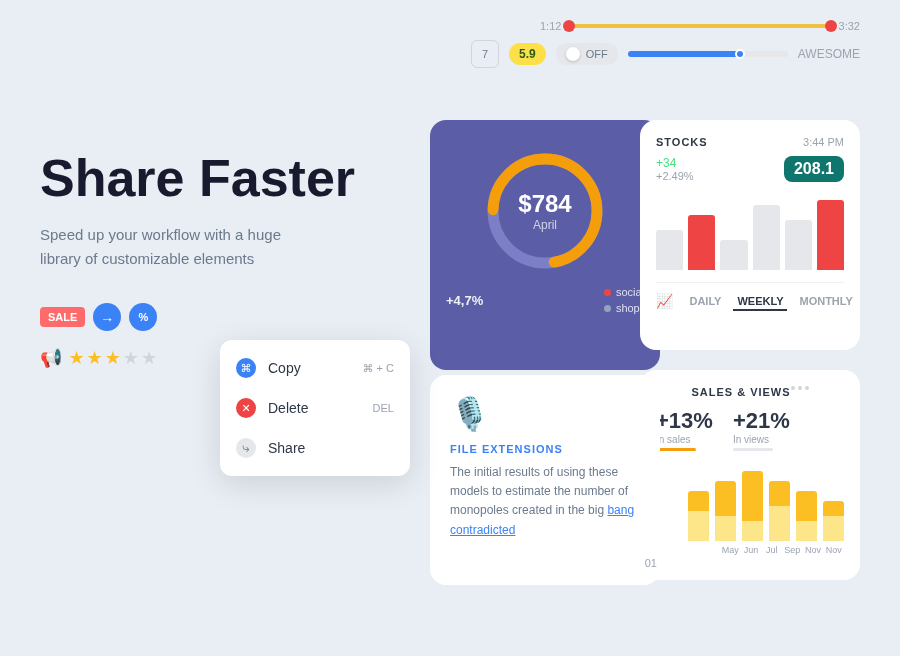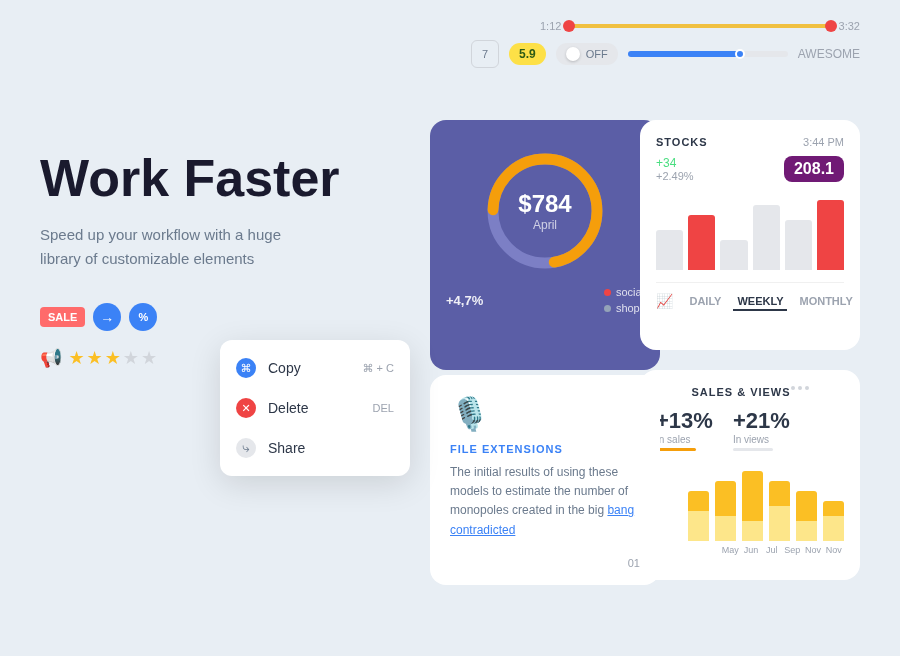--- a/index.html
+++ b/index.html
@@ -396,21 +396,21 @@
       font-size: 11px;
       color: #9ca3af;
     }
     .stocks-info {
       display: flex;
       justify-content: space-between;
       align-items: flex-start;
       margin-bottom: 8px;
     }
     .stocks-price {
-      background: #701a75;
+      background: #0f766e;
       color: white;
       font-size: 16px;
       font-weight: 700;
       padding: 4px 10px;
       border-radius: 8px;
     }
 
     
     .stocks-bars {
       display: flex;
@@ -574,32 +574,32 @@
       color: #6b7a8d;
       line-height: 1.6;
     }
     .file-link {
       color: #3b82f6;
       text-decoration: underline;
     }
     .file-number {
       position: absolute;
       bottom: 16px;
-      right: 20px;
+      right: 3px;
       font-size: 11px;
       color: #9ca3af;
     }
   </style>
 </head>
 <body>
 
 <div style="position:absolute;inset:0;background:#e8eef4;"></div>
 
 <div class="left-section">
-  <h1 class="main-title">Work Faster</h1>
+  <h1 class="main-title">Share Faster</h1>
   <p class="subtitle">Speed up your workflow with a huge library of customizable elements</p>
 
   <div class="badge-row">
     <span class="sale-badge">SALE</span>
     <div class="arrow-btn">→</div>
     <div class="percent-badge">%</div>
   </div>
 
   <div class="star-row">
     <span class="megaphone-icon">📢</span>

